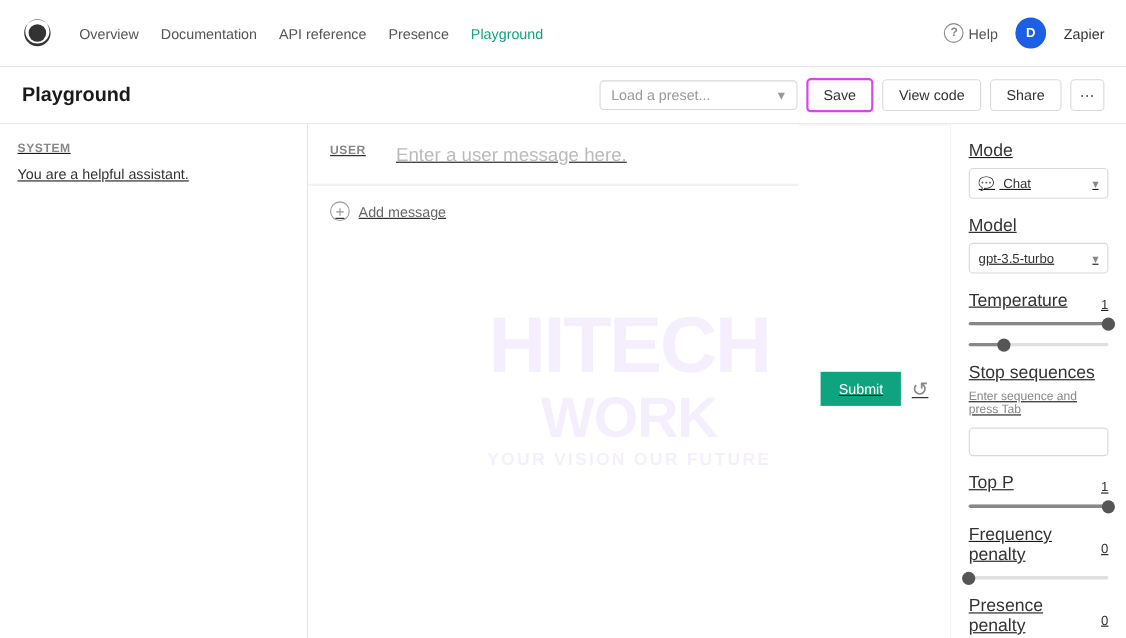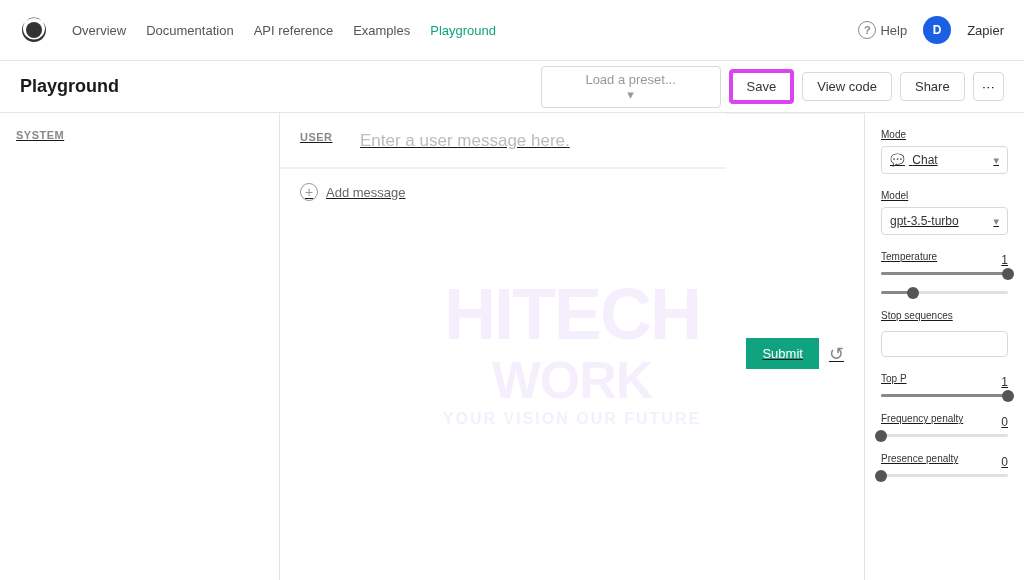--- a/index.html
+++ b/index.html
@@ -22,27 +22,27 @@
     
     .sub-header {
       display: flex; align-items: center; padding: 0 20px; height: 52px;
       border-bottom: 1px solid #e5e5e5; background: #fff;
     }
     .page-title { font-size: 18px; font-weight: 600; color: #1a1a1a; }
     .sub-header-right { margin-left: auto; display: flex; align-items: center; gap: 8px; }
     .preset-select {
       display: flex; align-items: center; border: 1px solid #d9d9d9; border-radius: 4px;
       padding: 5px 10px; font-size: 13px; color: #999; cursor: pointer;
-      min-width: 180px; justify-content: space-between; background: #fff; flex-direction: column;
+      min-width: 180px; justify-content: space-between; background: #fff;
     }
     .btn {
       padding: 6px 14px; border-radius: 4px; font-size: 13px; cursor: pointer;
       border: 1px solid #d9d9d9; background: #fff; color: #333;
     }
-    .btn-primary { background: #fff; border: 4px solid #d946ef; }
+    .btn-primary { background: #fff; border: 2px solid #d946ef; }
     .btn-icon { padding: 6px 8px; border: 1px solid #d9d9d9; border-radius: 4px; background: #fff; cursor: pointer; }
 
     
     .main-content {
       display: flex; height: calc(100vh - 100px); overflow: hidden; text-decoration: underline;
     }
 
     
     .system-panel {
       width: 280px; min-width: 280px; border-right: 1px solid #e5e5e5;
@@ -82,21 +82,21 @@
     .chat-footer { padding: 12px 20px; border-top: 1px solid #f0f0f0; display: flex; align-items: center; gap: 10px; }
     .btn-submit { background: #10a37f; color: #fff; border: none; border-radius: 0; padding: 8px 16px; font-size: 13px; cursor: pointer; font-weight: 500; }
     .history-icon { color: #888; cursor: pointer; font-size: 18px; }
 
     
     .right-panel {
       width: 160px; min-width: 160px; border-left: 1px solid #e5e5e5;
       padding: 16px; background: #fff; overflow-y: auto;
     }
     .panel-section { margin-bottom: 16px; }
-    .panel-label { font-size: 10px; color: #333; font-weight: 500; margin-bottom: 6px; }
+    .panel-label { font-size: 16px; color: #333; font-weight: 500; margin-bottom: 6px; }
     .panel-sublabel { font-size: 11px; color: #888; margin-bottom: 6px; }
     .panel-select {
       display: flex; align-items: center; border: 1px solid #d9d9d9; border-radius: 4px;
       padding: 6px 8px; font-size: 12px; color: #333; cursor: pointer;
       justify-content: space-between; background: #fff; width: 100%;
     }
     .panel-select-icon { font-size: 11px; color: #888; }
     .slider-row { display: flex; justify-content: space-between; align-items: center; margin-bottom: 4px; }
     .slider-value { font-size: 12px; color: #333; }
     .slider-track { width: 100%; height: 3px; background: #e0e0e0; border-radius: 2px; position: relative; margin-bottom: 12px; cursor: pointer; }
@@ -120,21 +120,21 @@
   <div class="nav-logo">
     <svg viewBox="0 0 28 28" fill="none" xmlns="http://www.w3.org/2000/svg">
       <path d="M14 2C7.37 2 2 7.37 2 14s5.37 12 12 12 12-5.37 12-12S20.63 2 14 2zm0 21.6C7.93 23.6 3 18.67 3 12.6S7.93 1.6 14 1.6 25 6.53 25 12.6s-4.93 11-11 11z" fill="#333"></path>
       <circle cx="14" cy="14" r="8" fill="#333"></circle>
     </svg>
   </div>
   <div class="nav-links">
     <a class="nav-link">Overview</a>
     <a class="nav-link">Documentation</a>
     <a class="nav-link">API reference</a>
-    <a class="nav-link">Examples</a>
+    <a class="nav-link">Presence</a>
     <a class="nav-link active">Playground</a>
   </div>
   <div class="nav-right">
     <div class="nav-help">
       <span class="help-circle">?</span>
       <span>Help</span>
     </div>
     <div class="nav-avatar">D</div>
     <span class="nav-username">Zapier</span>
   </div>
@@ -153,20 +153,21 @@
     <button class="btn-icon">
       <span>···</span>
     </button>
   </div>
 </div>
 
 <div class="main-content">
 
   <div class="system-panel">
     <div class="system-label">SYSTEM</div>
+    <div class="system-text">You are a helpful assistant.</div>
   </div>
 
   <div class="chat-panel">
     <div class="chat-area">
 
       <div class="user-row">
         <span class="user-label">USER</span>
         <span class="user-input-placeholder">Enter a user message here.</span>
       </div>
       <div class="divider"></div>
@@ -223,20 +224,21 @@
 
     <div class="panel-section">
       <div class="slider-track">
         <div class="slider-fill" style="width:25%"></div>
         <div class="slider-thumb" style="left:25%"></div>
       </div>
     </div>
 
     <div class="panel-section">
       <div class="panel-label">Stop sequences</div>
+      <div class="panel-sublabel">Enter sequence and press Tab</div>
       <input class="stop-seq-input" type="text" style="">
     </div>
 
     <div class="panel-section">
       <div class="slider-row">
         <span class="panel-label">Top P</span>
         <span class="slider-value">1</span>
       </div>
       <div class="slider-track">
         <div class="slider-fill" style="width:100%"></div>

